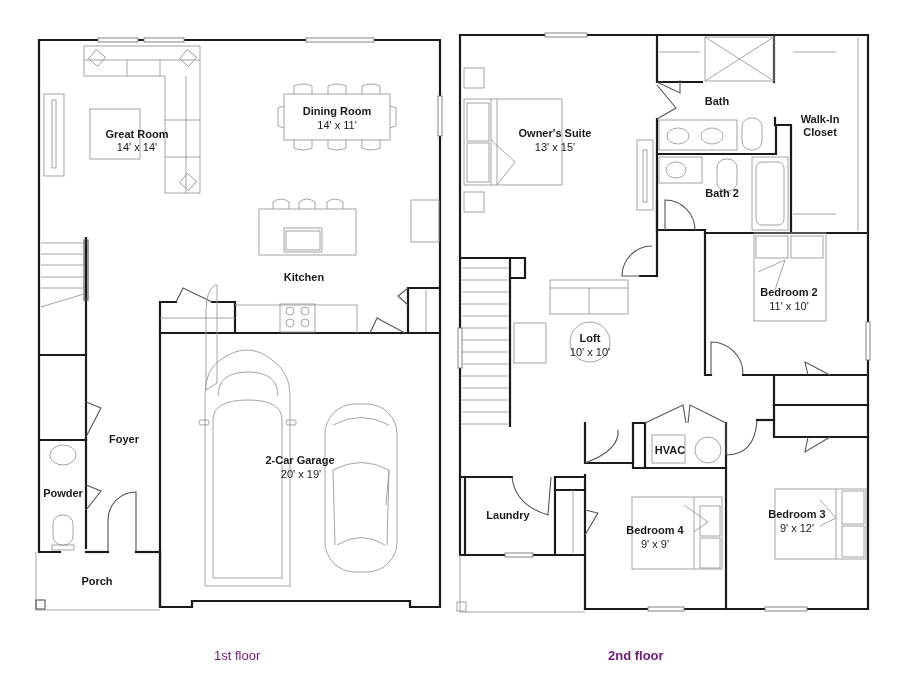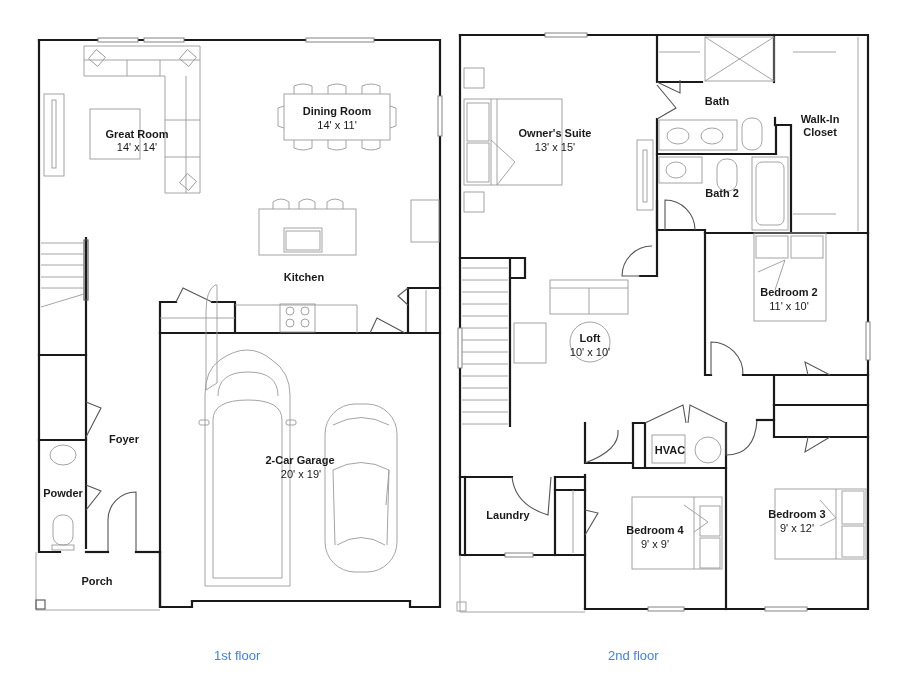--- a/index.html
+++ b/index.html
@@ -4,21 +4,21 @@
 <style>
   html, body { margin: 0; padding: 0; background: #ffffff; }
   body { width: 900px; height: 680px; position: relative; overflow: hidden; font-family: "Liberation Sans", "DejaVu Sans", sans-serif; }
   svg.plan { position: absolute; left: 0; top: 0; width: 900px; height: 680px; }
   .wall { stroke: #1a1a1a; stroke-width: 2.2; fill: none; stroke-linecap: square; }
   .thin { stroke: #9a9a9a; stroke-width: 0.9; fill: none; }
   .mid { stroke: #555; stroke-width: 1.1; fill: none; }
   .win { stroke: #777; stroke-width: 0.9; fill: #fff; }
   .room-label { font-family: "Liberation Sans", "DejaVu Sans", sans-serif; font-size: 11px; font-weight: bold; fill: #1a1a1a; text-anchor: middle; }
   .room-dim { font-family: "Liberation Sans", "DejaVu Sans", sans-serif; font-size: 11px; fill: #1a1a1a; text-anchor: middle; }
-  .floor-label { position: absolute; top: 648px; font-size: 13px; color: #3b82f6; font-family: "Liberation Sans", "DejaVu Sans", sans-serif; }
+  .floor-label { position: absolute; top: 648px; font-size: 13px; color: #701a75; font-family: "Liberation Sans", "DejaVu Sans", sans-serif; }
 </style>
 </head>
 <body>
 
 <svg class="plan" viewBox="0 0 900 680" xmlns="http://www.w3.org/2000/svg">
 
   <g>
 
     <path class="wall" d="M39,40 L440,40 L440,607 L410,607 L410,601 L192,601 L192,607 L160,607 L160,552 L152,552"></path>
     <path class="wall" d="M39,40 L39,552 L60,552"></path>
@@ -297,13 +297,13 @@
     <text class="room-label" x="670" y="454">HVAC</text>
     <text class="room-label" x="508" y="519">Laundry</text>
     <text class="room-label" x="655" y="534">Bedroom 4</text>
     <text class="room-dim" x="655" y="548">9' x 9'</text>
     <text class="room-label" x="797" y="518">Bedroom 3</text>
     <text class="room-dim" x="797" y="532">9' x 12'</text>
   </g>
 </svg>
 
 <div class="floor-label" style="left:214px;">1st floor</div>
-<div class="floor-label" style="left:608px;">2nd floor</div>
+<div class="floor-label" style="left:608px;font-weight:bold;">2nd floor</div>
 
 </body></html>

